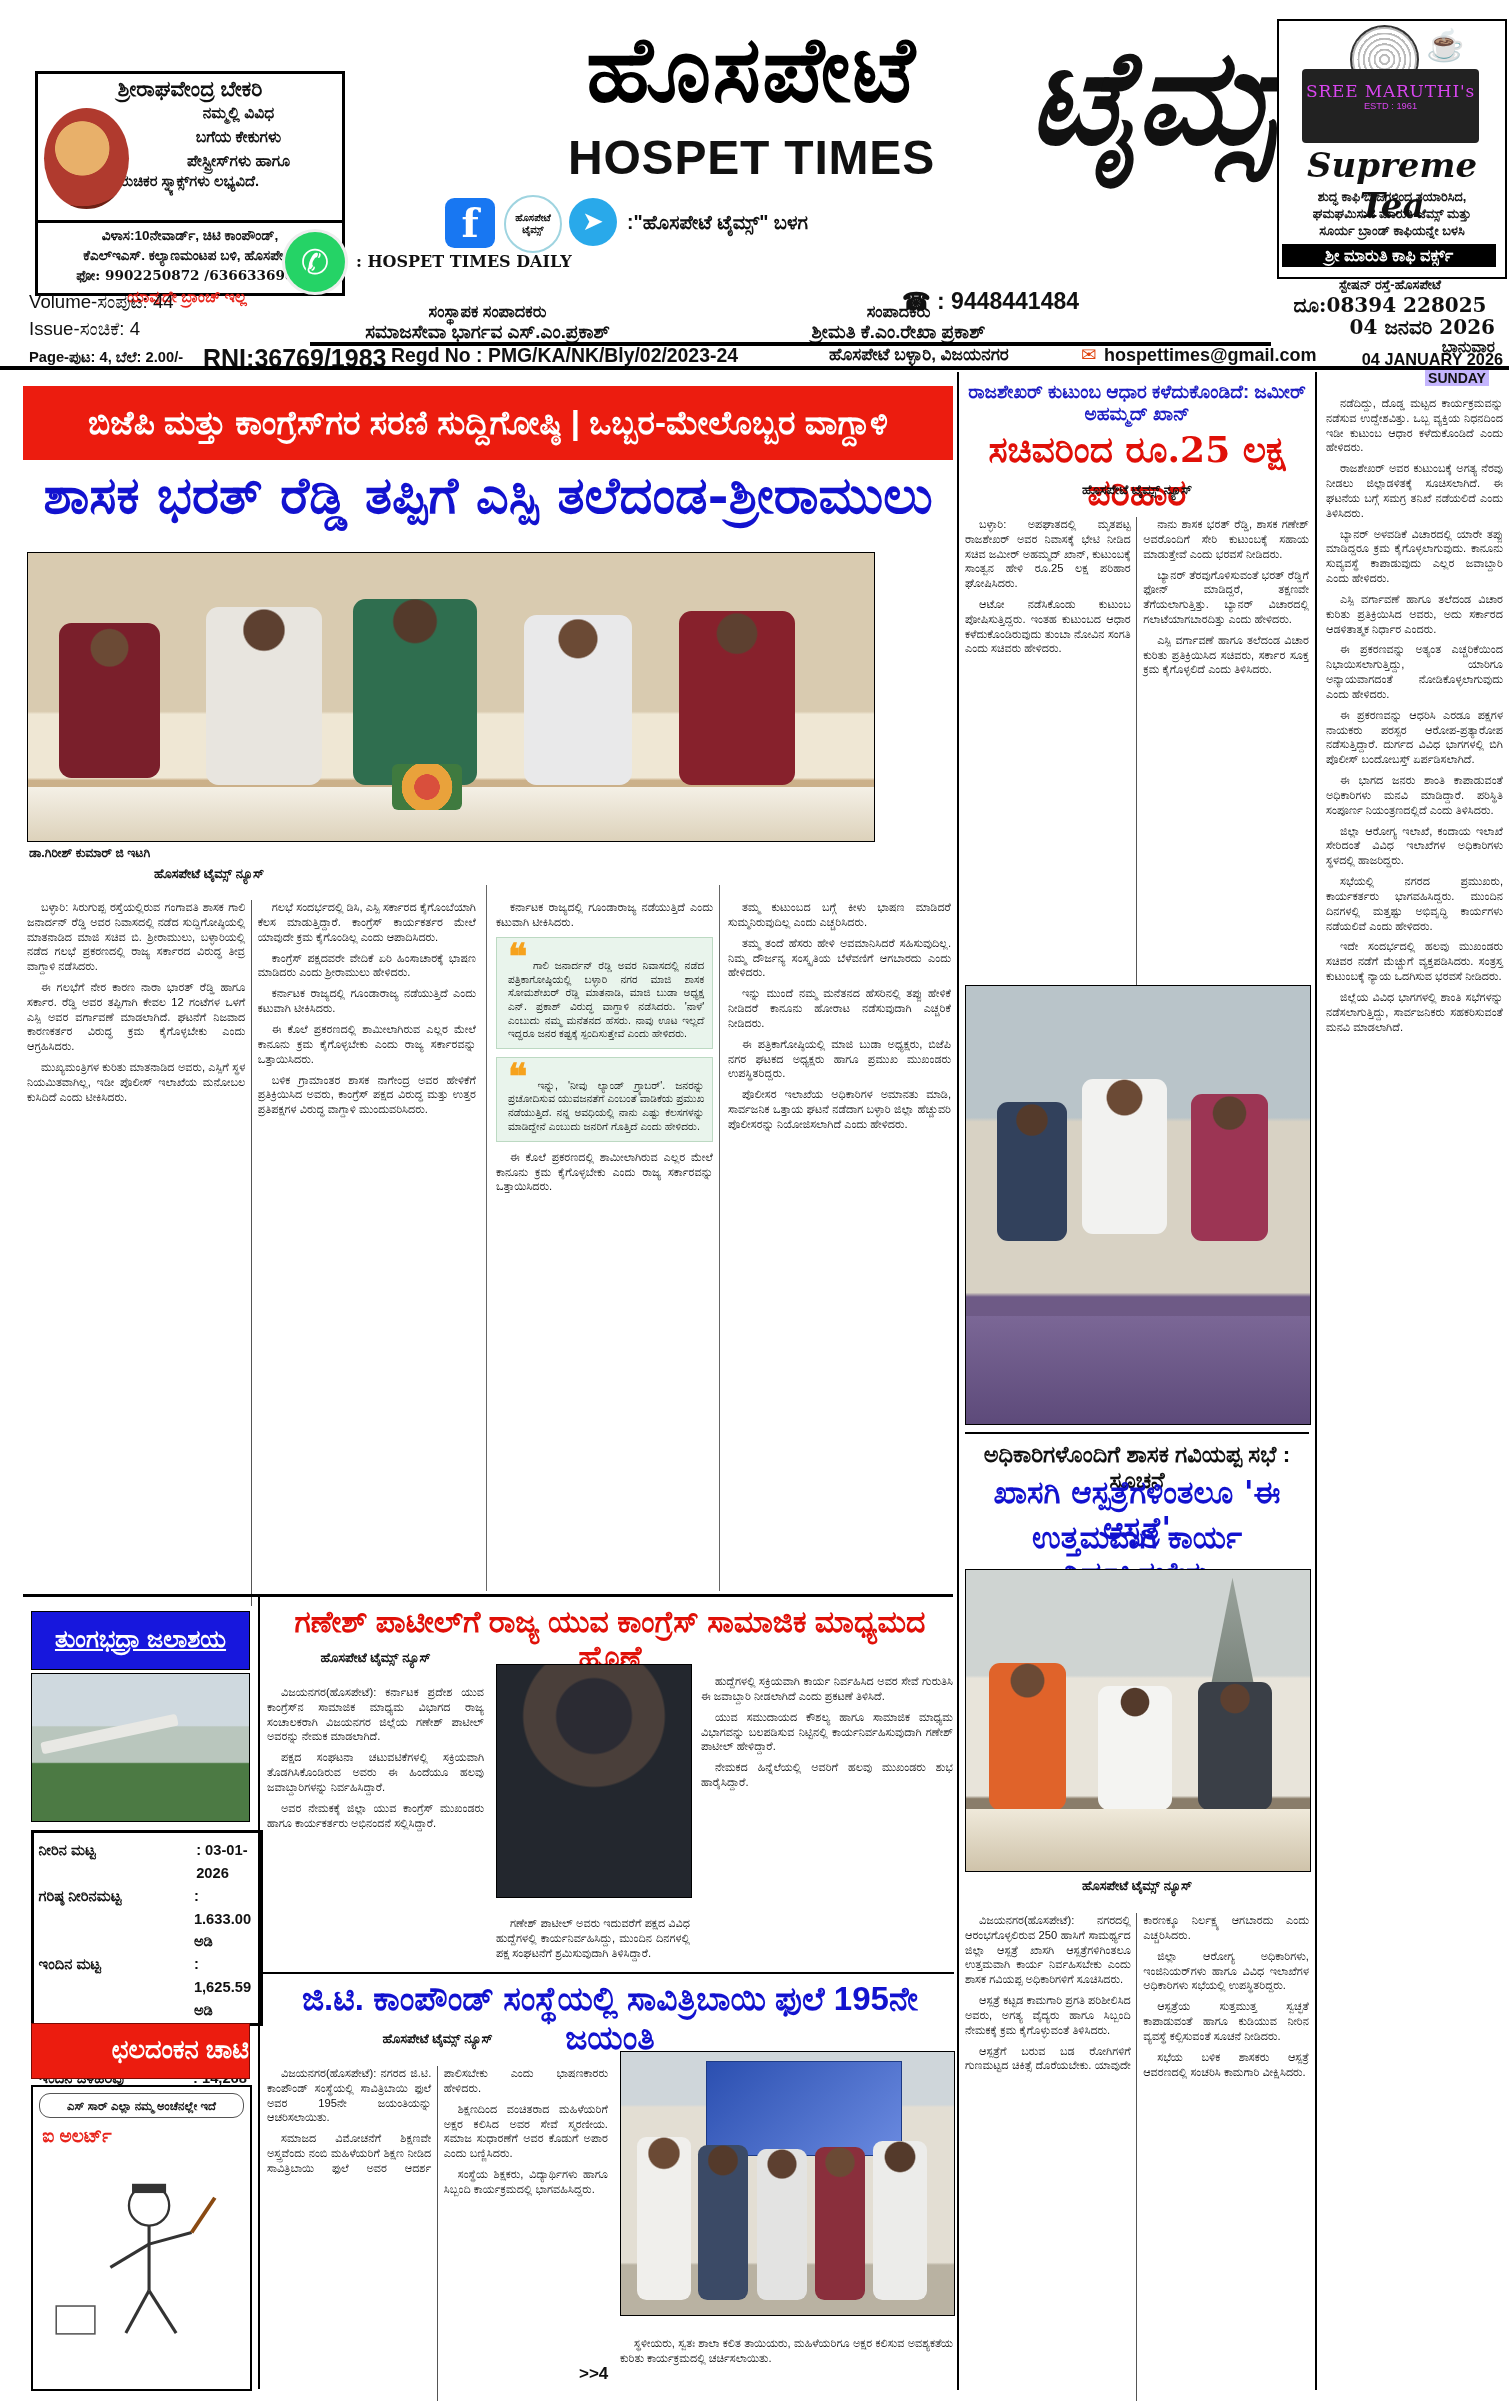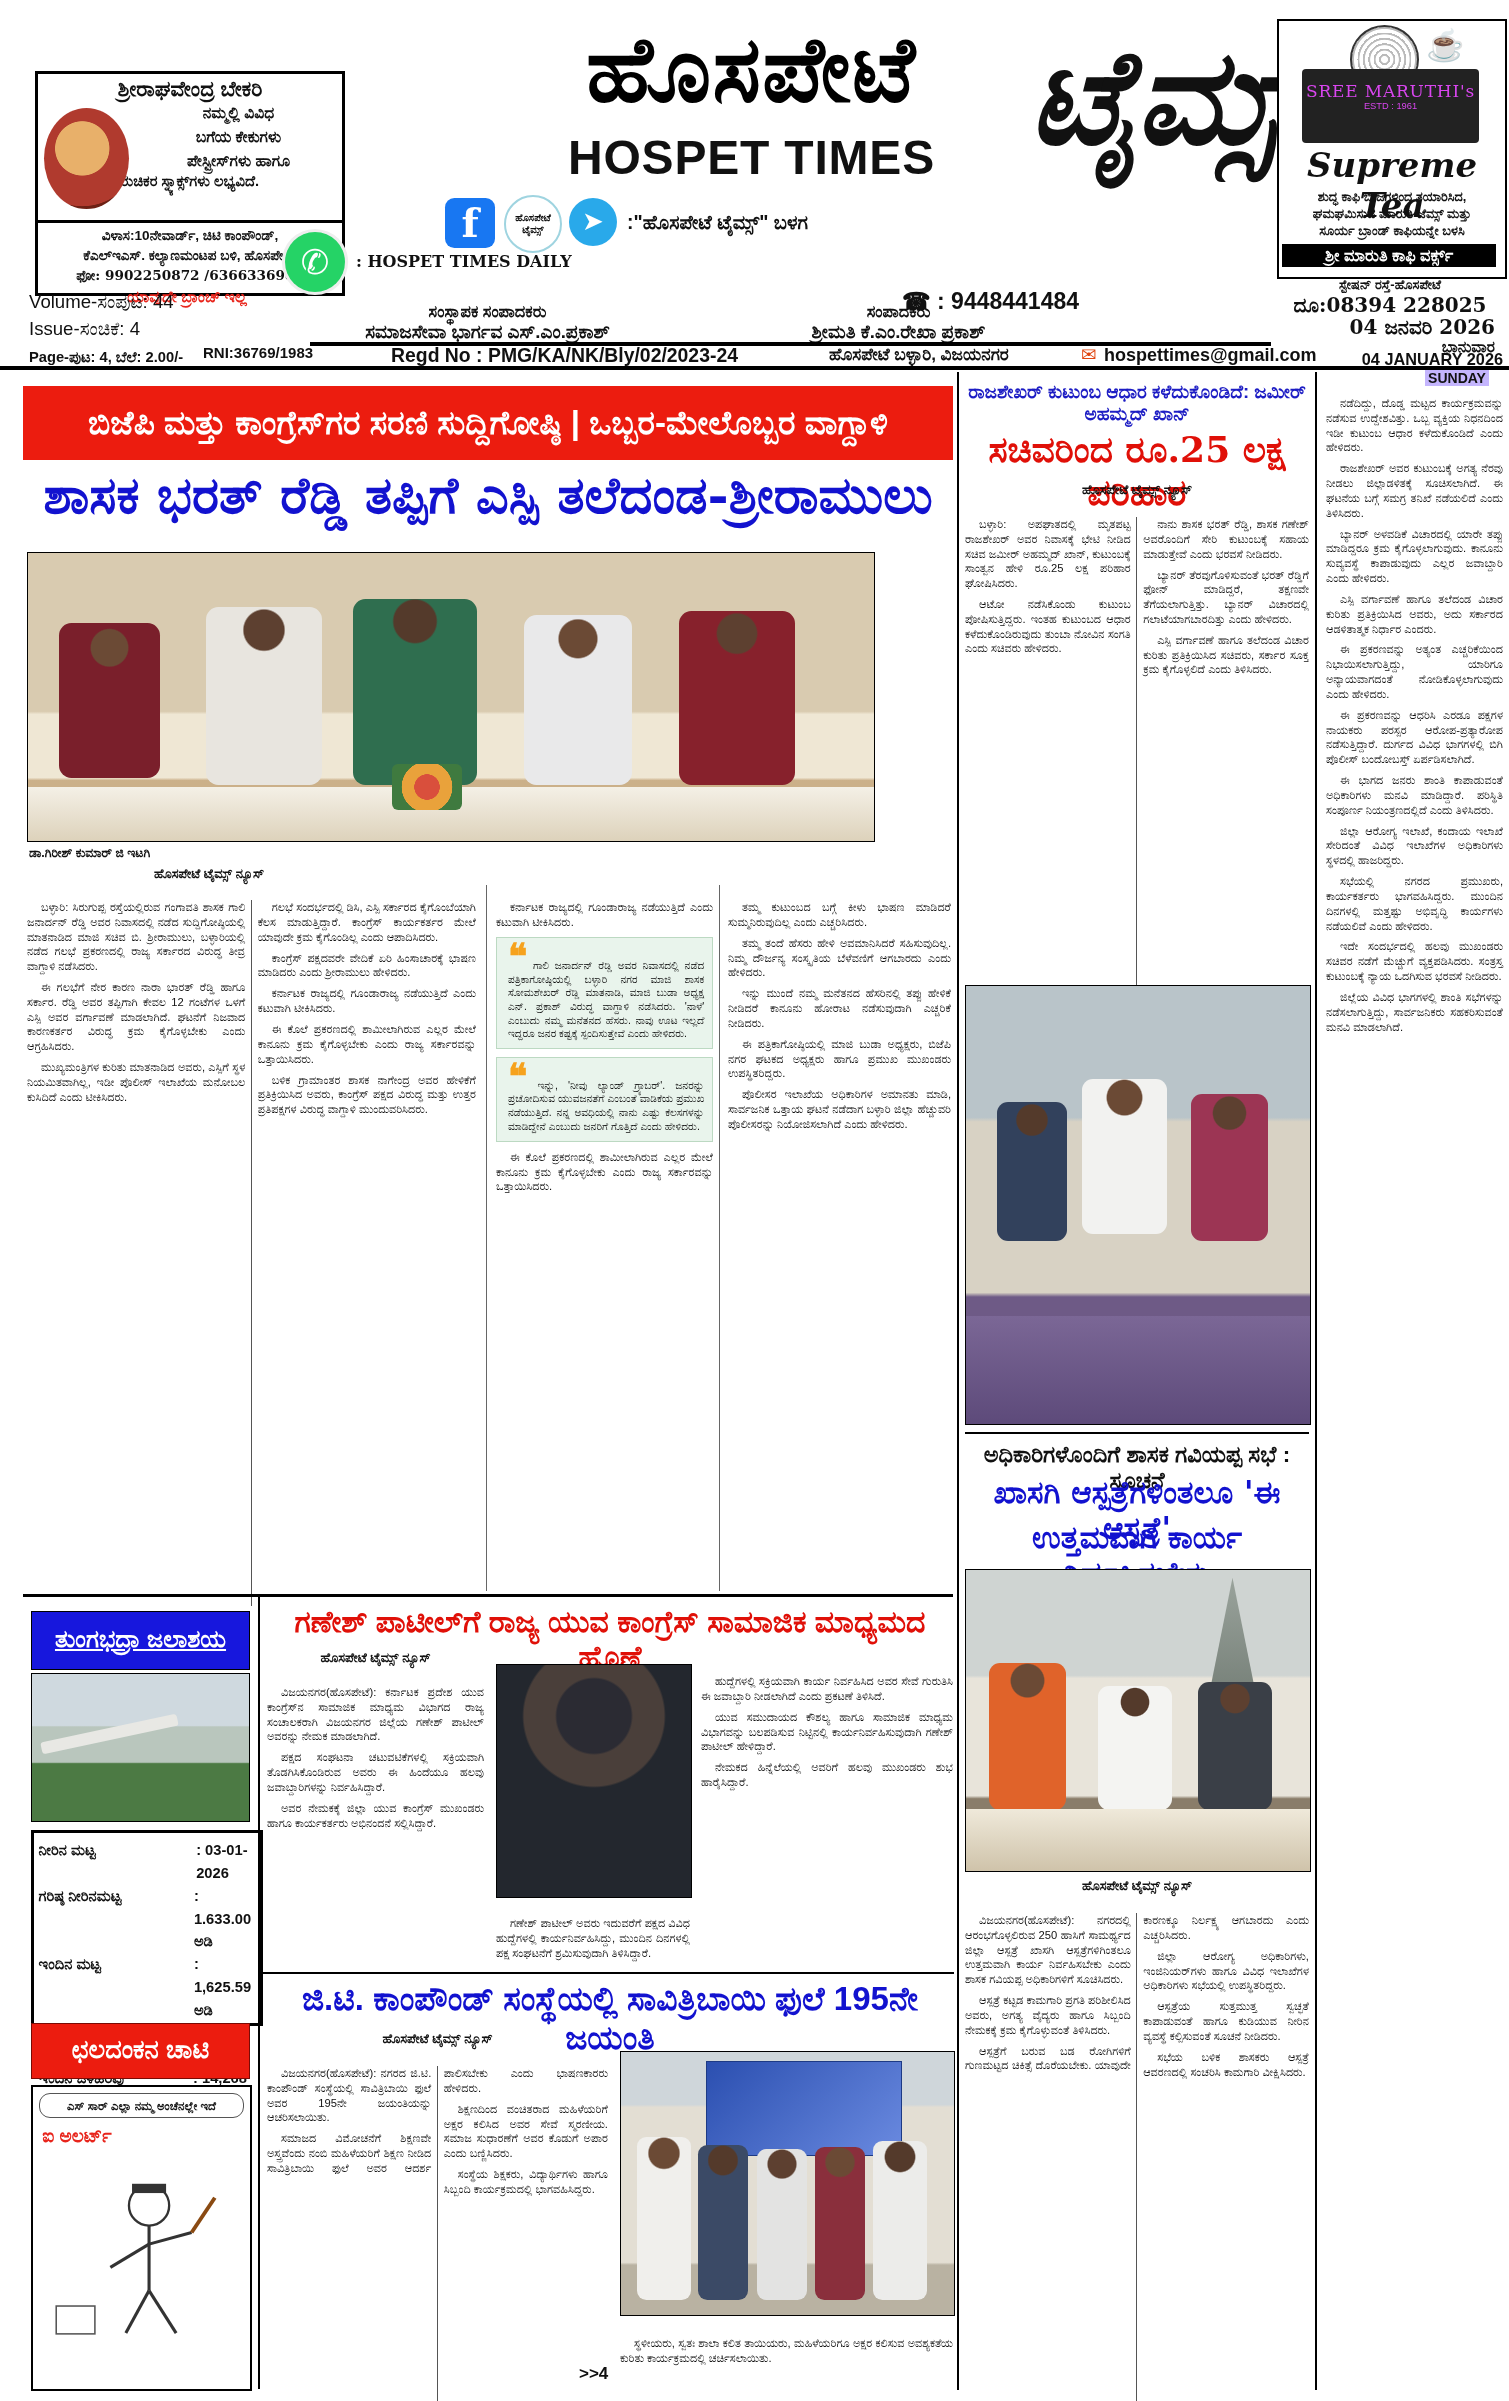--- a/index.html
+++ b/index.html
@@ -105,21 +105,21 @@
     <div style="font-family:'DejaVu Serif',serif;font-weight:900;font-size:20px;">04 ಜನವರಿ 2026</div>
 
   </div>
   <div class="abs" style="left:1208px;top:338px;width:287px;text-align:right;font-weight:bold;font-size:15.5px;">ಭಾನುವಾರ</div>
 
   <div class="abs" style="left:29px;top:291px;font-size:18.6px;">Volume-ಸಂಪುಟ: 44</div>
   <div class="abs" style="left:29px;top:318px;font-size:18.6px;">Issue-ಸಂಚಿಕೆ: 4</div>
 
   <div class="abs rule" style="left:310px;top:342px;width:961px;height:3.9px;"></div>
   <div class="abs" style="left:29px;top:349px;font-size:14.7px;font-weight:bold;">Page-ಪುಟ: 4, ಬೆಲೆ: 2.00/-</div>
-  <div class="abs" style="left:203px;top:344px;font-size:15px;font-weight:900;">RNI:36769/1983</div>
+  <div class="abs" style="left:203px;top:344px;font-size:25px;font-weight:900;">RNI:36769/1983</div>
   <div class="abs" style="left:391px;top:344px;font-size:19.4px;font-weight:900;">Regd No : PMG/KA/NK/Bly/02/2023-24</div>
   <div class="abs" style="left:829px;top:345px;font-size:17px;font-weight:bold;">ಹೊಸಪೇಟೆ ಬಳ್ಳಾರಿ, ವಿಜಯನಗರ</div>
   <div class="abs" style="left:1081px;top:344px;font-size:18.6px;color:#e0450f;">✉</div>
   <div class="abs" style="left:1104px;top:345px;font-size:18px;font-weight:900;">hospettimes@gmail.com</div>
   <div class="abs" style="left:1340px;top:350px;width:163px;text-align:right;font-weight:900;font-size:16.3px;">04 JANUARY 2026</div>
 
   <div class="abs rule" style="left:0;top:366px;width:1510px;height:3.9px;"></div>
   <div class="abs" style="left:1425px;top:370px;font-weight:900;font-size:14px;background:#c4b5fd;padding:0 3.1px;">SUNDAY</div>
 
   <div class="abs redband" style="left:23px;top:386px;width:930px;height:74px;font-size:33px;line-height:74px;">ಬಿಜೆಪಿ ಮತ್ತು ಕಾಂಗ್ರೆಸ್‌ಗರ ಸರಣಿ ಸುದ್ದಿಗೋಷ್ಠಿ | ಒಬ್ಬರ-ಮೇಲೊಬ್ಬರ ವಾಗ್ದಾಳಿ</div>
@@ -259,21 +259,21 @@
     <div class="statrow">
         <span class="lab">ಇಂದಿನ ಹೊರಹರಿವು</span>
         <span>: 13,961 ಕ್ಯುಸೆಕ್</span>
       </div>
     <div class="statrow" style="font-size:12.4px;">
         <span class="lab">ಕಳೆದ ವರ್ಷದ ನೀರಿನ ಮಟ್ಟ</span>
         <span>: 101.38 ಟಿಎಂಸಿ</span>
       </div>
   </div>
 
-  <div class="abs" style="left:31px;top:2023px;width:217px;height:54px;background:#ec1c0f;border:1.5px solid #7a0b05;color:#fff;text-align:center;font-weight:900;font-size:25.6px;line-height:51px;">ಛಲದಂಕನ ಚಾಟಿ</div>
+  <div class="abs" style="left:31px;top:2023px;width:217px;height:54px;background:#ec1c0f;border:1.5px solid #7a0b05;color:#fff;text-align:right;font-weight:900;font-size:25.6px;line-height:51px;">ಛಲದಂಕನ ಚಾಟಿ</div>
   <div class="abs" style="left:31px;top:2085px;width:217px;height:302px;border:2.3px solid #000;background:#fff;">
     <div style="margin:6.2px;border:1.5px solid #555;border-radius:11px;padding:4.6px;font-weight:bold;font-size:11.6px;text-align:center;">ಎಸ್ ಸಾರ್ ಎಲ್ಲಾ ನಮ್ಮ ಅಂಚೆನಲ್ಲೇ ಇದೆ</div>
     <div style="color:#e8251c;font-weight:900;font-size:18.6px;margin:4.6px 9.3px;">ಐ ಅಲರ್ಟ್</div>
     <svg width="212" height="194" viewBox="0 0 274 250">
       <circle cx="150" cy="70" r="26" fill="none" stroke="#333" stroke-width="3"></circle>
       <rect x="128" y="42" width="44" height="12" fill="#333"></rect>
       <line x1="150" y1="96" x2="150" y2="180" stroke="#333" stroke-width="4"></line>
       <line x1="150" y1="120" x2="100" y2="150" stroke="#333" stroke-width="4"></line>
       <line x1="150" y1="120" x2="205" y2="105" stroke="#333" stroke-width="4"></line>
       <line x1="205" y1="105" x2="235" y2="60" stroke="#8a4a12" stroke-width="5"></line>

